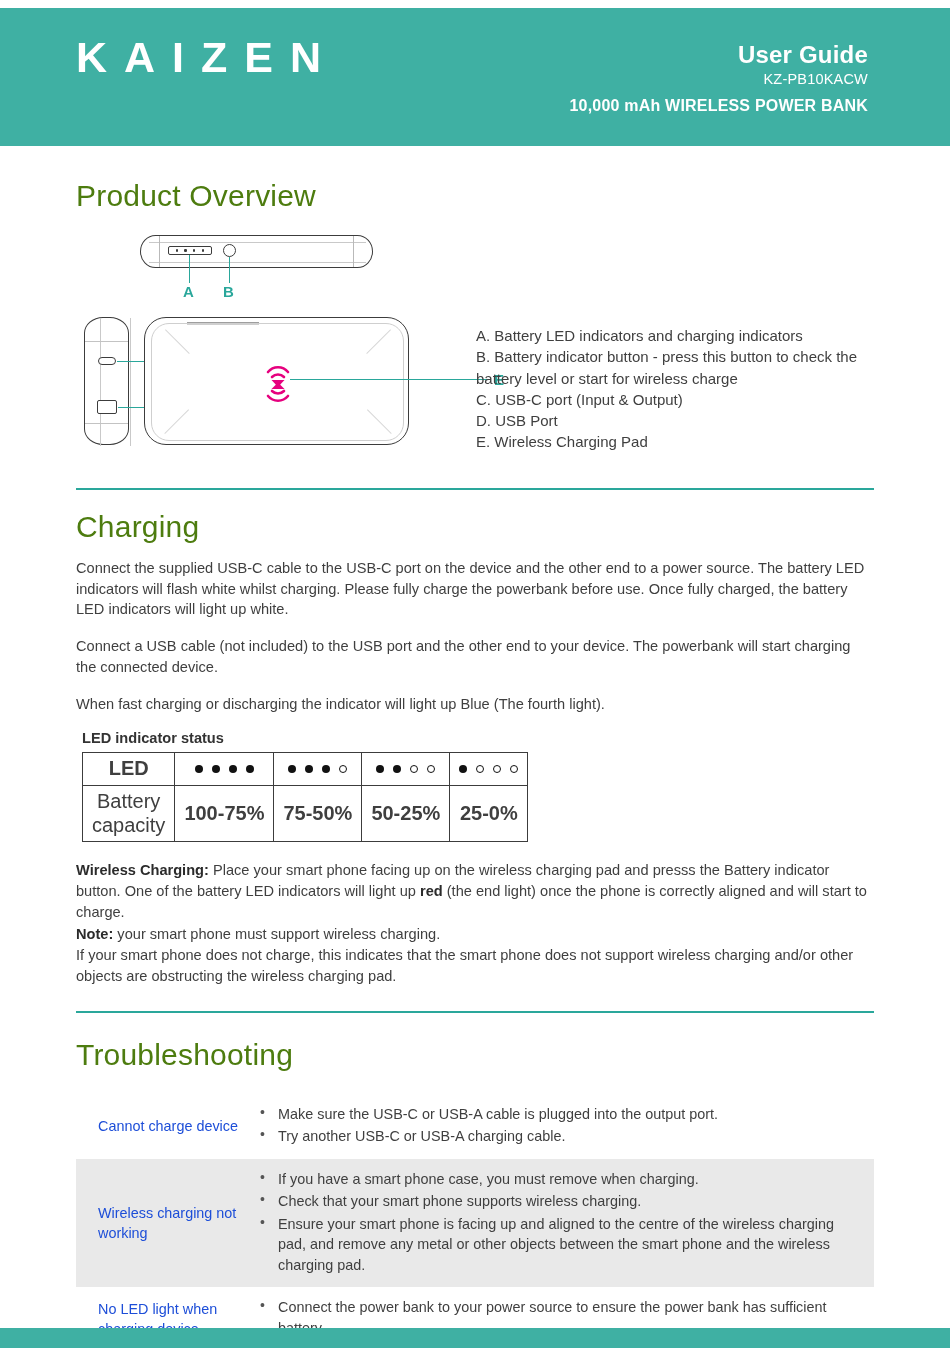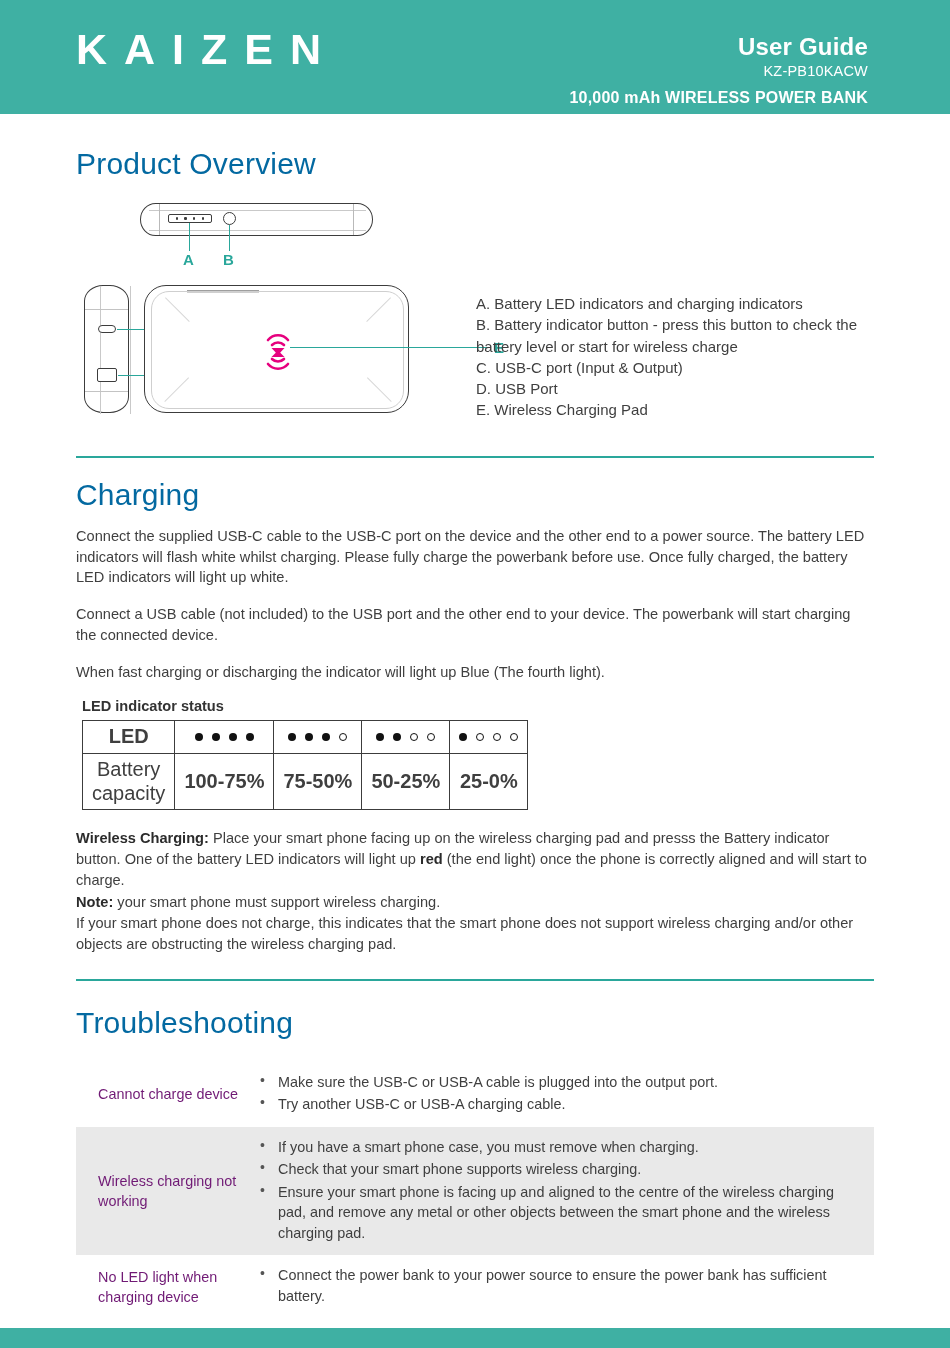--- a/index.html
+++ b/index.html
@@ -11,24 +11,25 @@
     height: 1348px;
     background: #ffffff;
     font-family: "Liberation Sans", sans-serif;
     color: #3f3f3f;
     overflow: hidden;
     position: relative;
   }
 
   
   .header {
-    height: 114px;
+    height: 138px;
     background: #3fb0a3;
     position: relative;
     box-sizing: border-box;
+    margin-top: 8px;
   }
   .logo {
     position: absolute;
     left: 76px;
     top: 28px;
     color: #ffffff;
     font-size: 43px;
     font-weight: bold;
     letter-spacing: 17px;
     line-height: 1;
@@ -58,21 +59,21 @@
     letter-spacing: 0.2px;
   }
 
   
   .page {
     position: relative;
     padding: 0 76px;
     box-sizing: border-box;
   }
   h2.section-title {
-    color: #0369a1;
+    color: #4d7c0f;
     font-size: 30px;
     font-weight: normal;
     margin: 0;
     letter-spacing: 0.2px;
   }
   .divider {
     height: 2px;
     background: #2aa79b;
     margin: 0;
   }
@@ -363,21 +364,21 @@
     padding: 10px 0 10px 0;
   }
   .ts-row.shaded { background: #e9e9e9; }
   .ts-label {
     width: 180px;
     flex: 0 0 180px;
     padding-left: 22px;
     box-sizing: border-box;
     font-size: 14.4px;
     line-height: 1.4;
-    color: #701a75;
+    color: #1d4ed8;
     align-self: center;
   }
   .ts-items {
     flex: 1;
     padding-right: 26px;
   }
   .ts-items div.bullet {
     position: relative;
     padding-left: 22px;
     font-size: 14.4px;

